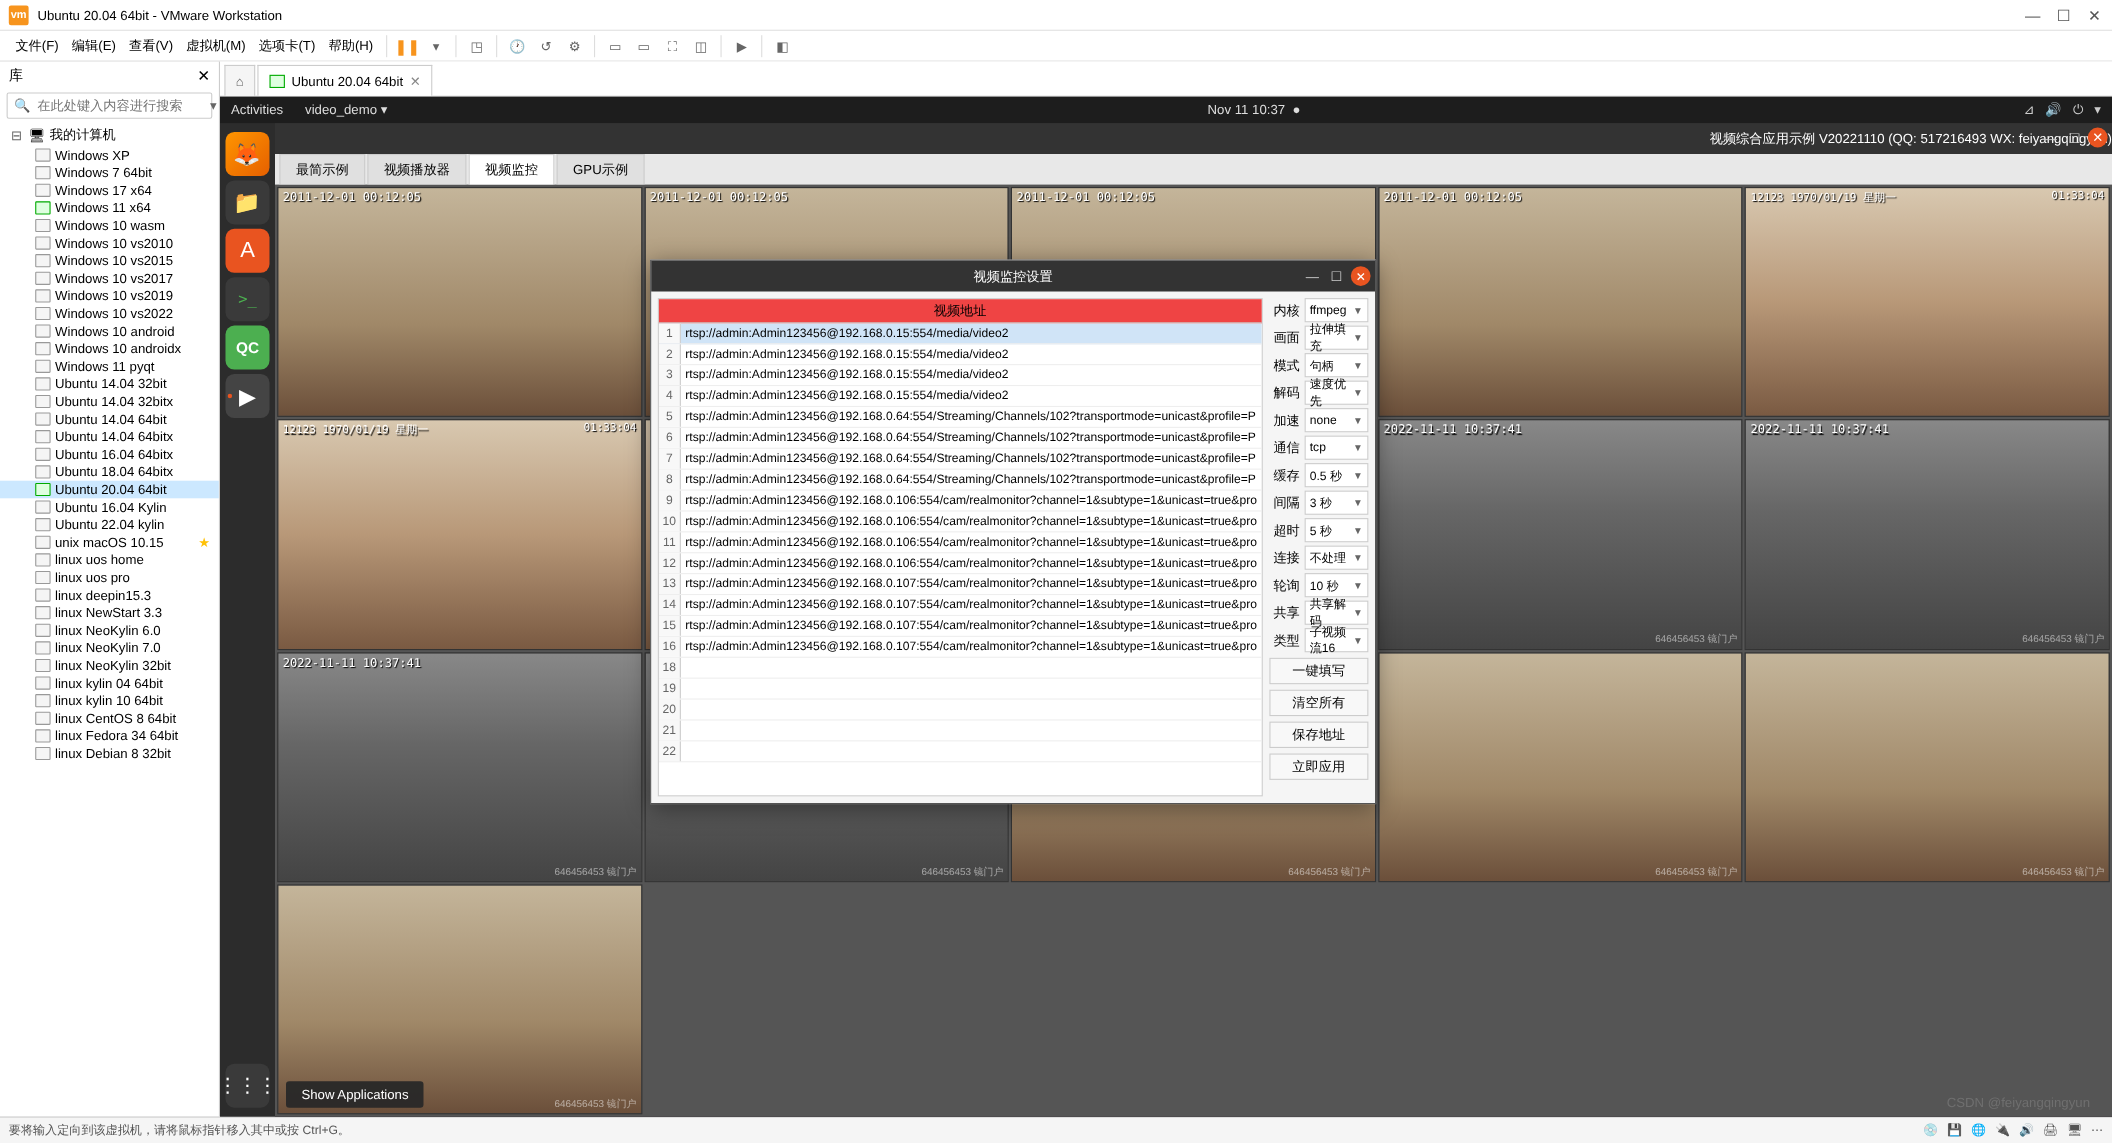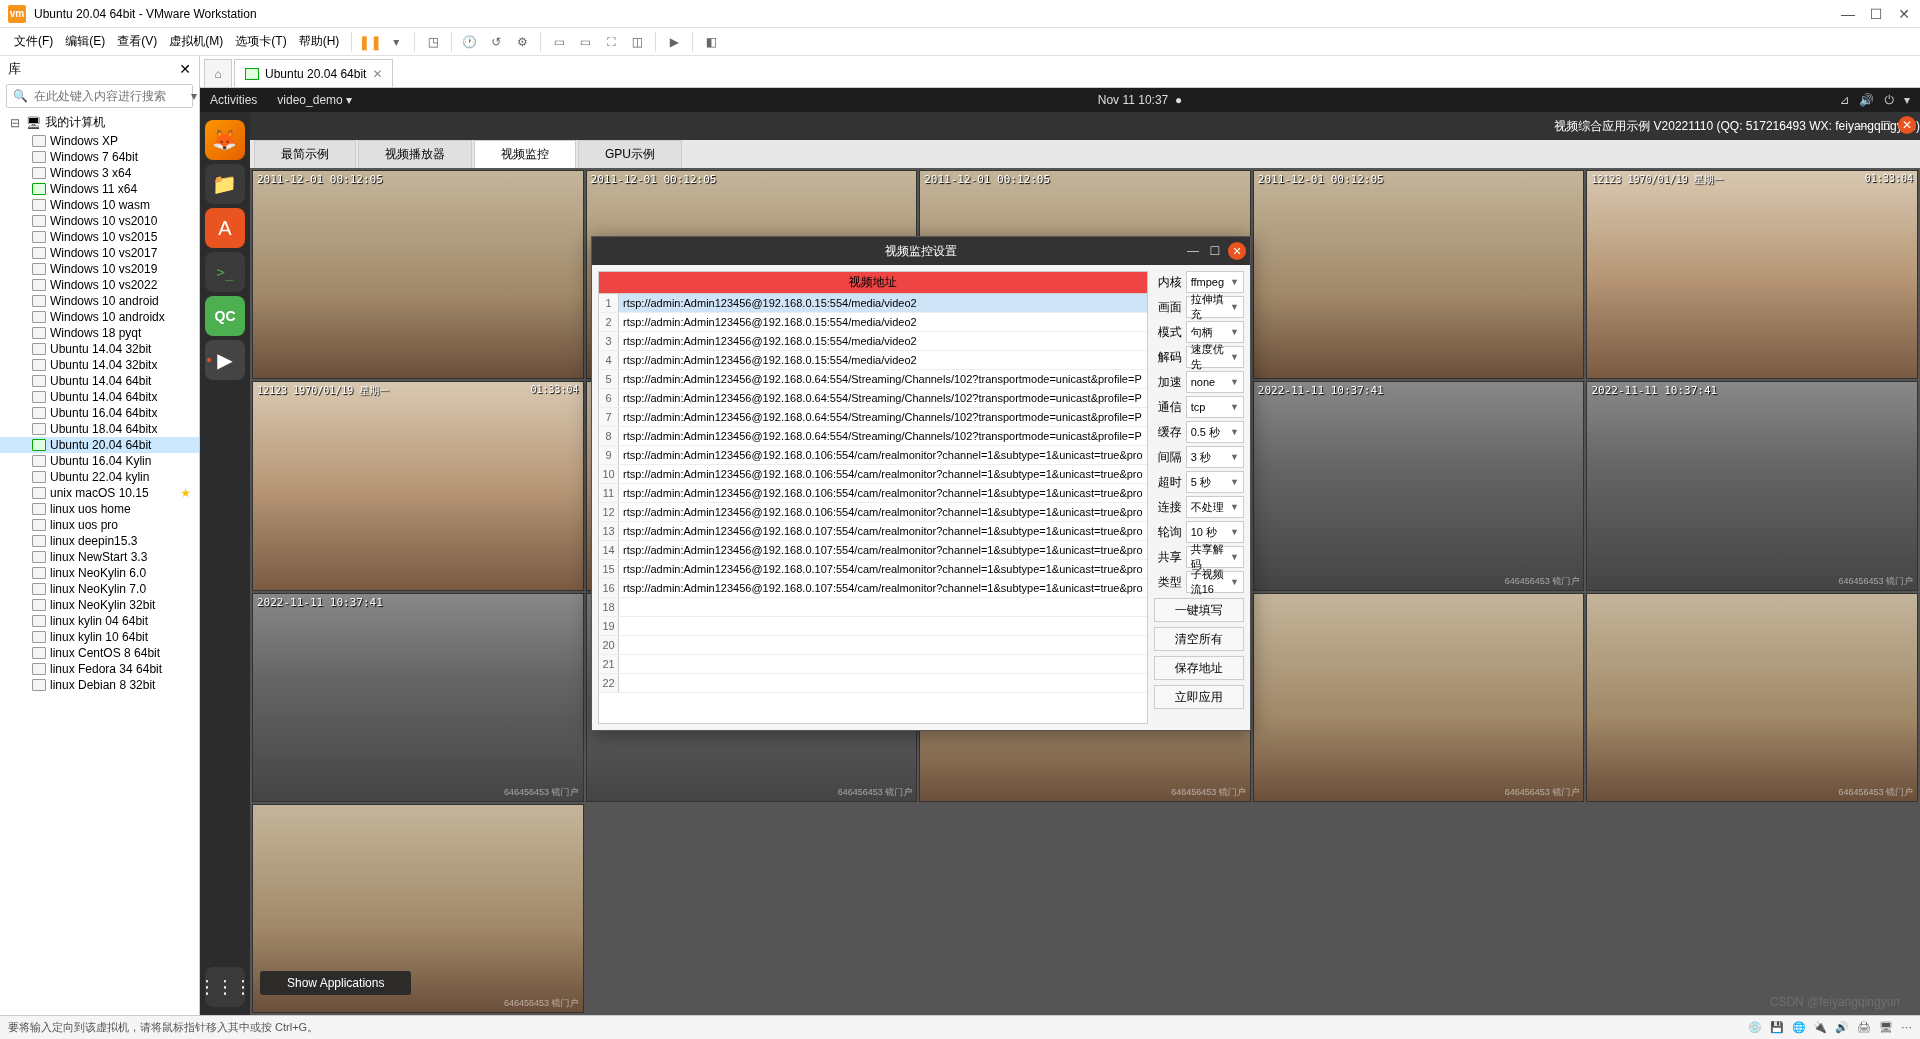--- a/index.html
+++ b/index.html
@@ -67,21 +67,21 @@
 .ubu-desktop { flex: 1; position: relative; background: #3a2a3a; }
 
 
 .vapp { position: absolute; left: 0; top: 0; right: 0; bottom: 0; background: #2c2c2c; display: flex; flex-direction: column; }
 .vapp-title { height: 28px; background: #333; color: #fff; display: flex; align-items: center; justify-content: flex-end; font-size: 12px; position: relative; }
 .vapp-title .wbtns { position: absolute; right: 4px; display: flex; gap: 2px; }
 .vapp-title .wbtn { width: 20px; height: 20px; display: flex; align-items: center; justify-content: center; cursor: pointer; color: #ccc; border-radius: 3px; }
 .vapp-title .wbtn.close { background: #e95420; color: #fff; border-radius: 50%; width: 18px; height: 18px; }
 
 .vapp-tabs { height: 28px; background: #e8e8e8; display: flex; align-items: flex-end; padding-left: 4px; }
-.vtab { padding: 5px 26px; font-size: 12px; cursor: pointer; border: 1px solid #ccc; border-bottom: none; background: #e0e0e0; margin-right: 2px; }
+.vtab { padding: 5px 14px; font-size: 12px; cursor: pointer; border: 1px solid #ccc; border-bottom: none; background: #e0e0e0; margin-right: 2px; }
 .vtab.active { background: #fff; }
 
 .vapp-content { flex: 1; background: #555; padding: 2px; position: relative; }
 .vgrid { display: grid; grid-template-columns: repeat(5, 1fr); grid-template-rows: repeat(4, 1fr); gap: 2px; height: 100%; }
 .vcell { background: #8a7568; position: relative; overflow: hidden; border: 1px solid #333; }
 .vcell .ts { position: absolute; top: 2px; left: 4px; color: #fff; font-size: 11px; text-shadow: 1px 1px 1px #000; font-family: monospace; }
 .vcell .ts2 { position: absolute; top: 2px; left: 4px; color: #fff; font-size: 10px; text-shadow: 1px 1px 1px #000; font-family: monospace; }
 .vcell .wm { position: absolute; bottom: 2px; right: 4px; color: rgba(255,255,255,0.5); font-size: 9px; }
 .vcell.room { background: linear-gradient(#c4b59a 0%, #a08868 60%, #6b4f3a 100%); }
 .vcell.room2 { background: linear-gradient(#d8c8b0 0%, #b89878 50%, #7a5a42 100%); }
@@ -104,21 +104,21 @@
 .addr-row.sel { background: #d0e4f7; }
 
 .dlg-right { width: 120px; display: flex; flex-direction: column; gap: 3px; }
 .opt-row { display: flex; align-items: center; gap: 4px; }
 .opt-row .lbl { width: 28px; font-size: 12px; text-align: right; }
 .opt-row .sel { flex: 1; height: 22px; border: 1px solid #ccc; background: #fff; font-size: 11px; padding: 0 4px; display: flex; align-items: center; justify-content: space-between; cursor: pointer; }
 .opt-row .sel .arr { font-size: 9px; color: #666; }
 .dlg-btn { height: 24px; border: 1px solid #ccc; background: #f8f8f8; font-size: 12px; cursor: pointer; display: flex; align-items: center; justify-content: center; margin-top: 2px; }
 
 
-.show-apps-tip { position: absolute; left: 10px; bottom: 20px; background: rgba(40,40,40,0.95); color: #fff; padding: 5px 27px; font-size: 12px; border-radius: 3px; }
+.show-apps-tip { position: absolute; left: 10px; bottom: 8px; background: rgba(40,40,40,0.95); color: #fff; padding: 5px 14px; font-size: 12px; border-radius: 3px; }
 
 
 .vmw-status { height: 24px; background: #f5f5f5; border-top: 1px solid #ccc; display: flex; align-items: center; padding: 0 8px; font-size: 11px; color: #555; }
 .vmw-status .right-icons { margin-left: auto; display: flex; gap: 8px; }
 .watermark { position: absolute; right: 20px; bottom: 30px; color: rgba(128,128,128,0.6); font-size: 12px; }
 
 .chev { width: 14px; text-align: center; color: #666; }
 </style>
 </head>
 <body>
@@ -184,21 +184,21 @@
           <div class="tree-item">
             <div class="vm-icon"></div>
             <span>Windows XP</span>
           </div>
           <div class="tree-item">
             <div class="vm-icon"></div>
             <span>Windows 7 64bit</span>
           </div>
           <div class="tree-item">
             <div class="vm-icon"></div>
-            <span>Windows 3 x64</span>
+            <span>Windows 17 x64</span>
           </div>
           <div class="tree-item on">
             <div class="vm-icon"></div>
             <span>Windows 11 x64</span>
           </div>
           <div class="tree-item">
             <div class="vm-icon"></div>
             <span>Windows 10 wasm</span>
           </div>
           <div class="tree-item">
@@ -224,21 +224,21 @@
           <div class="tree-item">
             <div class="vm-icon"></div>
             <span>Windows 10 android</span>
           </div>
           <div class="tree-item">
             <div class="vm-icon"></div>
             <span>Windows 10 androidx</span>
           </div>
           <div class="tree-item">
             <div class="vm-icon"></div>
-            <span>Windows 18 pyqt</span>
+            <span>Windows 11 pyqt</span>
           </div>
           <div class="tree-item">
             <div class="vm-icon"></div>
             <span>Ubuntu 14.04 32bit</span>
           </div>
           <div class="tree-item">
             <div class="vm-icon"></div>
             <span>Ubuntu 14.04 32bitx</span>
           </div>
           <div class="tree-item">

